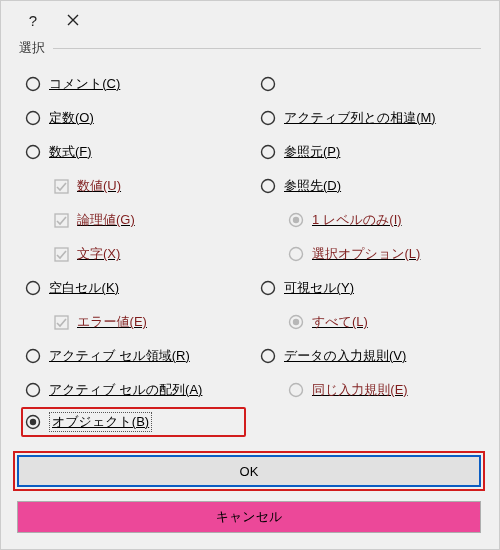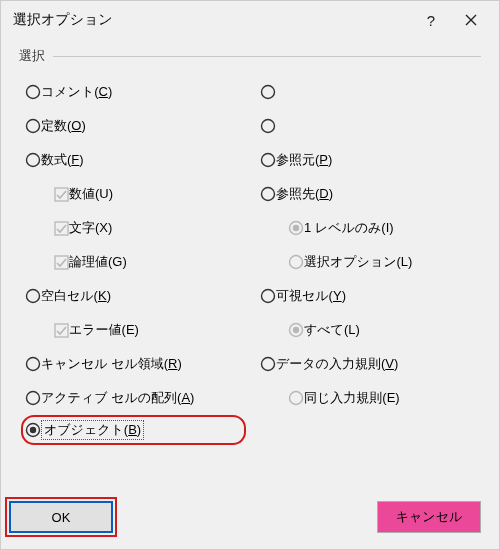--- a/index.html
+++ b/index.html
@@ -36,21 +36,21 @@
     font-size: 15px;
     color: #222;
   }
   .titlebar .tbtn svg { stroke: #222; }
   .body {
     flex: 1;
     padding: 0 18px 0 18px;
     overflow: hidden;
   }
   .group {
-    margin-top: 8px;
+    margin-top: 0;
   }
   .group-header {
     display: flex;
     align-items: center;
     gap: 8px;
     margin-bottom: 10px;
   }
   .group-header .line {
     flex: 1;
     height: 1px;
@@ -60,50 +60,53 @@
   .cols {
     display: flex;
     gap: 8px;
   }
   .col { flex: 1; }
   .row {
     display: flex;
     align-items: center;
     height: 34px;
     padding-left: 6px;
+    gap: 8px;
+    text-decoration: underline;
   }
   .row.sub { padding-left: 34px; }
   .radio, .check {
     width: 16px; height: 16px; flex: 0 0 16px;
     display: inline-flex; align-items: center; justify-content: center;
   }
   .radio svg, .check svg { display: block; }
   .lbl { white-space: nowrap; }
   .lbl .ul { text-decoration: underline; }
-  .disabled .lbl { color: #000000; }
+  .disabled .lbl { color: #7f1d1d; }
   .disabled .radio circle.outer { stroke: #b7b7b7; }
   .disabled .check rect { stroke: #b7b7b7; }
   .disabled .check path { stroke: #b7b7b7; }
   .hl {
     border: 2px solid #d21c1c;
-    border-radius: 13px;
+    border-radius: 2px;
     margin-left: 2px;
     padding-left: 2px;
     padding-right: 6px;
     height: 30px;
   }
   .dotfocus {
     border: 1px dotted #555;
     padding: 0 2px;
   }
   .footer {
     display: flex;
-    justify-content: space-between;
+    justify-content: flex-start;
     gap: 14px;
-    padding: 12px 18px 16px 8px;
+    padding: 12px 18px 16px 16px;
+    flex-direction: column;
   }
   .btn {
     min-width: 104px;
     height: 32px;
     background: #ec4899;
     border: 1px solid #adadad;
     display: flex;
     align-items: center;
     justify-content: center;
     font-size: 13px;
@@ -114,21 +117,20 @@
     outline-offset: 2px;
     background: #e1e1e1;
   }
 </style>
 </head>
 <body>
 
 <div class="dialog">
 
   <div class="titlebar">
-    <span class="title">選択オプション</span>
     <div class="tbtn">
       <span>?</span>
     </div>
     <div class="tbtn">
       <span>
         <svg width="12" height="12" viewBox="0 0 12 12">
             <path d="M1 1 L11 11 M11 1 L1 11" stroke-width="1.4" fill="none"></path>
           </svg>
       </span>
     </div>
@@ -182,31 +184,31 @@
             <span class="lbl">数値(U)</span>
           </div>
 
           <div class="row sub disabled">
             <span class="check">
               <svg width="15" height="15">
                   <rect x="1" y="1" width="13" height="13" fill="none" stroke="#b7b7b7" stroke-width="1.3"></rect>
                   <path d="M3 8 L6 11 L12 4" fill="none" stroke="#b7b7b7" stroke-width="1.6"></path>
                 </svg>
             </span>
-            <span class="lbl">文字(X)</span>
+            <span class="lbl">論理値(G)</span>
           </div>
 
           <div class="row sub disabled">
             <span class="check">
               <svg width="15" height="15">
                   <rect x="1" y="1" width="13" height="13" fill="none" stroke="#b7b7b7" stroke-width="1.3"></rect>
                   <path d="M3 8 L6 11 L12 4" fill="none" stroke="#b7b7b7" stroke-width="1.6"></path>
                 </svg>
             </span>
-            <span class="lbl">論理値(G)</span>
+            <span class="lbl">文字(X)</span>
           </div>
 
           <div class="row">
             <span class="radio">
               <svg width="16" height="16">
                   <circle class="outer" cx="8" cy="8" r="6.5" fill="none" stroke="#333" stroke-width="1.4"></circle>
                 </svg>
             </span>
             <span class="lbl"><span>空白セル(</span><span class="ul">K</span><span>)</span></span>
           </div>
@@ -220,21 +222,21 @@
             </span>
             <span class="lbl">エラー値(E)</span>
           </div>
 
           <div class="row">
             <span class="radio">
               <svg width="16" height="16">
                   <circle class="outer" cx="8" cy="8" r="6.5" fill="none" stroke="#333" stroke-width="1.4"></circle>
                 </svg>
             </span>
-            <span class="lbl"><span>キャンセル セル領域(</span><span class="ul">R</span><span>)</span></span>
+            <span class="lbl"><span>アクティブ セル領域(</span><span class="ul">R</span><span>)</span></span>
           </div>
 
           <div class="row">
             <span class="radio">
               <svg width="16" height="16">
                   <circle class="outer" cx="8" cy="8" r="6.5" fill="none" stroke="#333" stroke-width="1.4"></circle>
                 </svg>
             </span>
             <span class="lbl"><span>アクティブ セルの配列(</span><span class="ul">A</span><span>)</span></span>
           </div>
@@ -260,20 +262,21 @@
                 </svg>
             </span>
           </div>
 
           <div class="row">
             <span class="radio">
               <svg width="16" height="16">
                   <circle class="outer" cx="8" cy="8" r="6.5" fill="none" stroke="#333" stroke-width="1.4"></circle>
                 </svg>
             </span>
+            <span class="lbl"><span>アクティブ列との相違(</span><span class="ul">M</span><span>)</span></span>
           </div>
 
           <div class="row">
             <span class="radio">
               <svg width="16" height="16">
                   <circle class="outer" cx="8" cy="8" r="6.5" fill="none" stroke="#333" stroke-width="1.4"></circle>
                 </svg>
             </span>
             <span class="lbl"><span>参照元(</span><span class="ul">P</span><span>)</span></span>
           </div>

